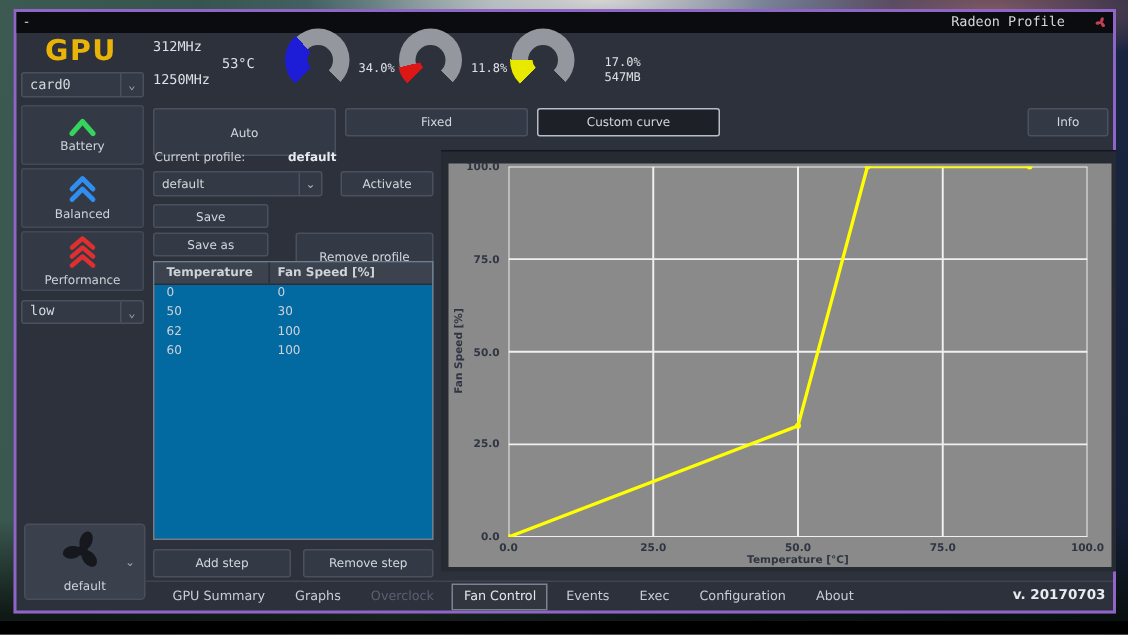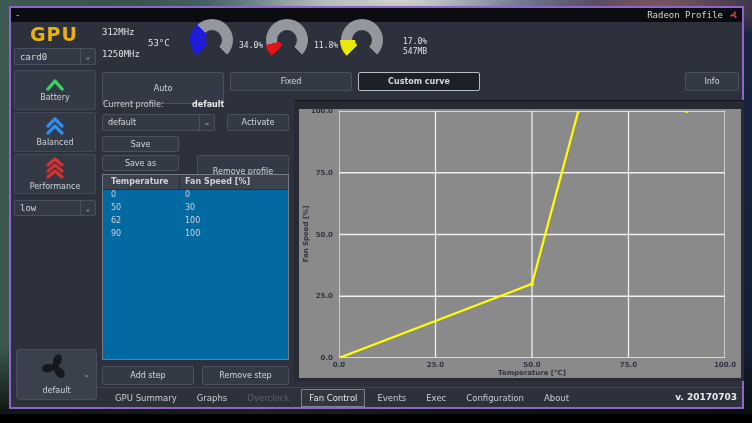--- a/index.html
+++ b/index.html
@@ -21,29 +21,29 @@
   .window {
     position:absolute; left:9px; top:6px; width:735px; height:403px;
     background:#2c313b; border:2px solid #9065c8;
   }
   .titlebar {
     position:absolute; left:0; top:0; right:0; height:14px; background:#0b0c0f;
     display:flex; align-items:center;
     font-family:"DejaVu Sans Mono", monospace; font-size:9px; color:#d6d6d6;
   }
   .titlebar .min { margin-left:4px; }
-  .titlebar .title-wrap { margin-left:auto; display:flex; align-items:center; gap:7px; margin-right:4px; }
+  .titlebar .title-wrap { margin-left:auto; display:flex; align-items:center; gap:20px; margin-right:4px; }
 
   
   .btn {
     position:absolute; background:#343a45; border:1px solid #4a505d; border-radius:2px;
     color:#d3d7dd; font-size:8px; display:flex; align-items:center; justify-content:center;
     cursor:default;
   }
-  .btn.pressed { background:#1d2027; border-color:#b7bdc8;font-weight:bold; }
+  .btn.pressed { background:#1d2027; border-color:#b7bdc8; }
   .combo {
     position:absolute; background:#343a45; border:1px solid #4a505d; border-radius:2px;
     color:#d5d8dd; font-family:"DejaVu Sans Mono", monospace; font-size:9px;
     display:flex; align-items:center;
   }
   .combo .combo-text { padding-left:5px; flex:1; }
   .combo .combo-arrow {
     width:15px; align-self:stretch; border-left:1px solid #4a505d;
     display:flex; align-items:center; justify-content:center; color:#aab0ba; font-size:8px;
   }
@@ -257,21 +257,21 @@
           </div>
           <div class="steps-row">
             <span class="cell1">50</span>
             <span class="cell2">30</span>
           </div>
           <div class="steps-row">
             <span class="cell1">62</span>
             <span class="cell2">100</span>
           </div>
           <div class="steps-row">
-            <span class="cell1">90</span>
+            <span class="cell1">60</span>
             <span class="cell2">100</span>
           </div>
         </div>
     </div>
 
     <div class="btn" style="left:91px; top:358px; width:92px; height:19px;">Add step</div>
     <div class="btn" style="left:191px; top:358px; width:87px; height:19px;">Remove step</div>
 
     <div class="chart-region">
       <div class="chart-widget">

